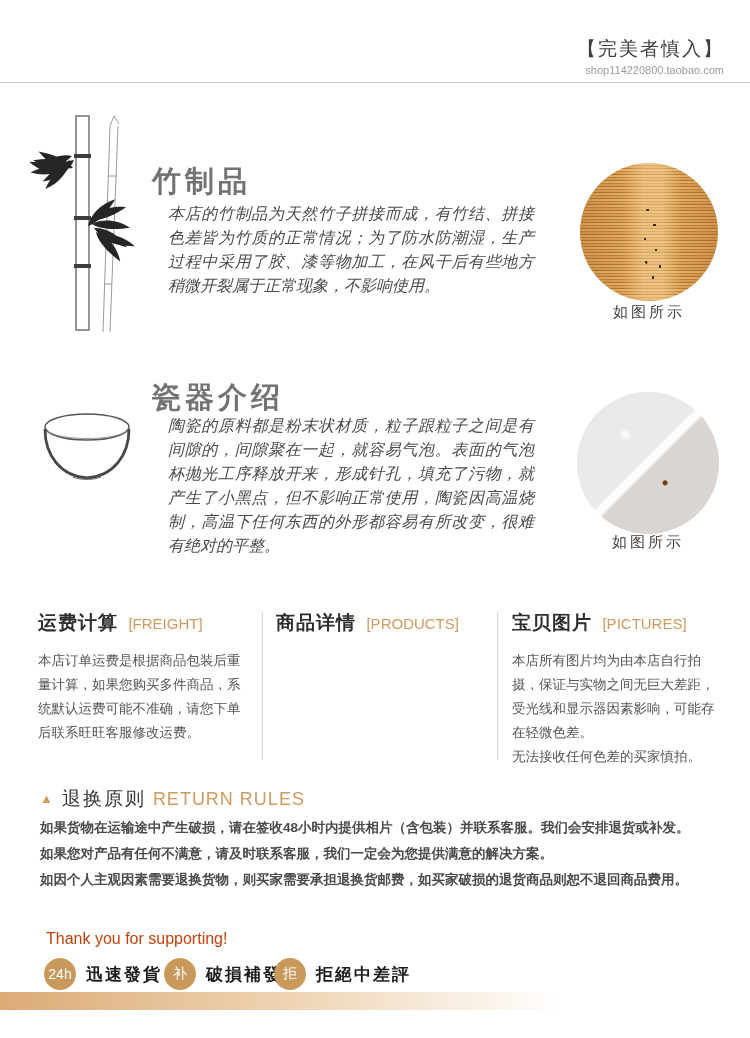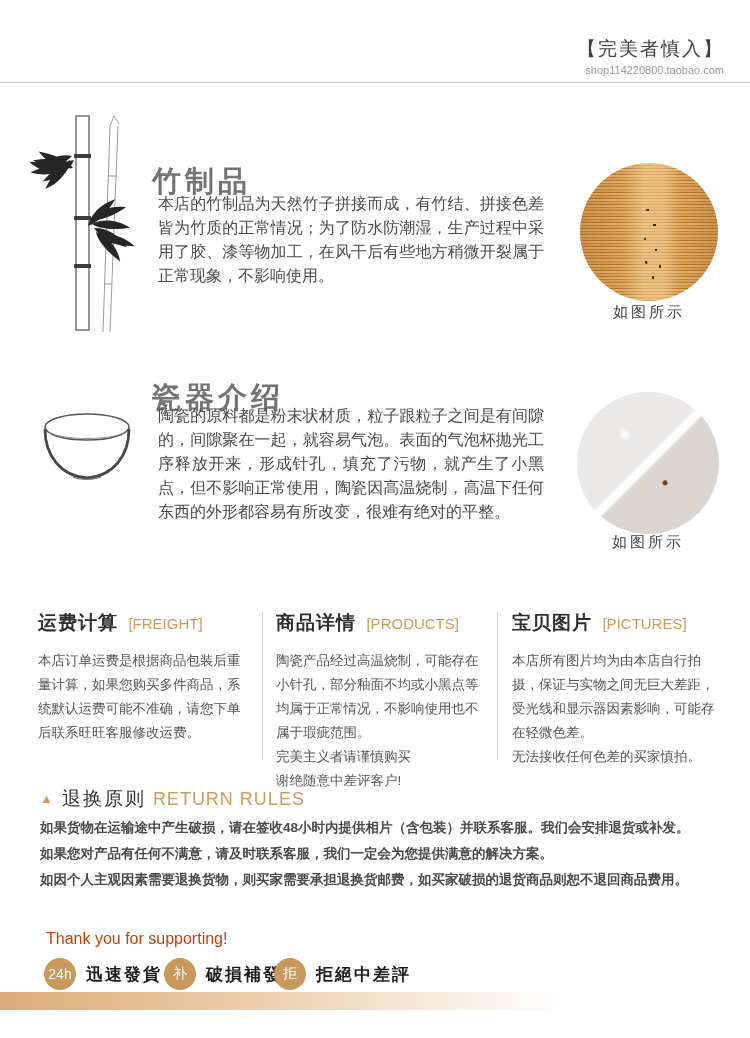--- a/index.html
+++ b/index.html
@@ -10,21 +10,21 @@
   .slogan{position:absolute;top:36px;right:26px;font-family:"Liberation Serif",serif;
           font-size:19px;color:#3f3f3f;letter-spacing:2px;}
   .shop-url{position:absolute;top:64px;right:26px;font-size:11px;color:#9a9a9a;}
   .top-divider{position:absolute;top:82px;left:0;width:750px;border-top:1px solid #c9c9c9;}
 
   
   .sec-title{position:absolute;left:152px;font-family:"Liberation Serif",serif;
              font-size:29px;font-weight:700;color:#737373;letter-spacing:4px;}
   .sec-body{position:absolute;left:152px;width:398px;font-family:"Liberation Serif",serif;
             font-size:16px;line-height:24px;color:#4a4a4a;text-align:justify;}
-  .sec-body p{margin:6px;}
+  .sec-body p{margin:16px;font-style:italic;}
   .art{position:absolute;}
   .photo{position:absolute;border-radius:50%;}
   .photo-caption{position:absolute;text-align:center;font-family:Liberation Mono, monospace;
                  font-size:15px;color:#3f3f3f;letter-spacing:3px;}
 
   #bamboo-title{top:138px;}
   #bamboo-body{top:186px;}
   #bamboo-art{left:26px;top:114px;width:114px;height:220px;}
   #bamboo-photo{left:580px;top:163px;width:138px;height:138px;background-color:#c78c42;
     background-image:
@@ -162,25 +162,20 @@
     <span class="col-tag">[FREIGHT]</span>
     <div class="col-body">
       <p>本店订单运费是根据商品包装后重量计算，如果您购买多件商品，系统默认运费可能不准确，请您下单后联系旺旺客服修改运费。</p>
     </div>
   </div>
   <div class="vdiv" id="vdiv-1"></div>
 
   <div id="col-products" class="col">
     <span class="col-title">商品详情</span>
     <span class="col-tag">[PRODUCTS]</span>
-    <div class="col-body">
-      <p>陶瓷产品经过高温烧制，可能存在小针孔，部分釉面不均或小黑点等均属于正常情况，不影响使用也不属于瑕疵范围。</p>
-      <p>完美主义者请谨慎购买</p>
-      <p>谢绝随意中差评客户!</p>
-    </div>
   </div>
   <div class="vdiv" id="vdiv-2"></div>
 
   <div id="col-pictures" class="col">
     <span class="col-title">宝贝图片</span>
     <span class="col-tag">[PICTURES]</span>
     <div class="col-body">
       <p>本店所有图片均为由本店自行拍摄，保证与实物之间无巨大差距，受光线和显示器因素影响，可能存在轻微色差。</p>
       <p>无法接收任何色差的买家慎拍。</p>
     </div>

